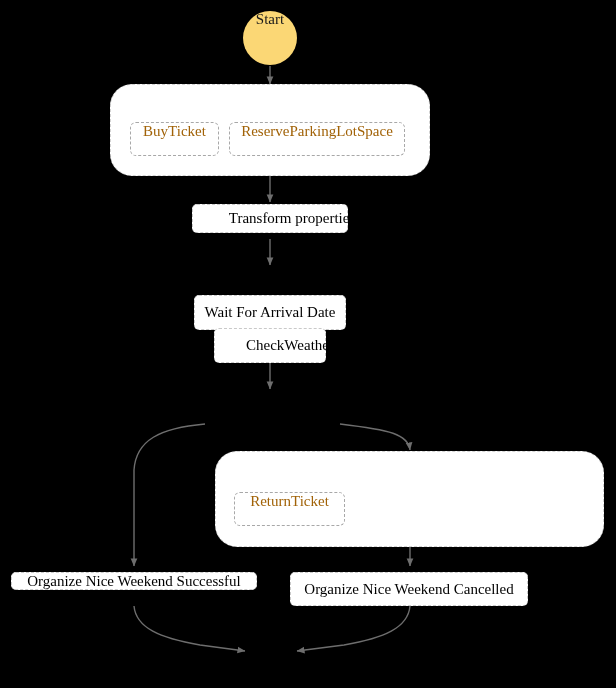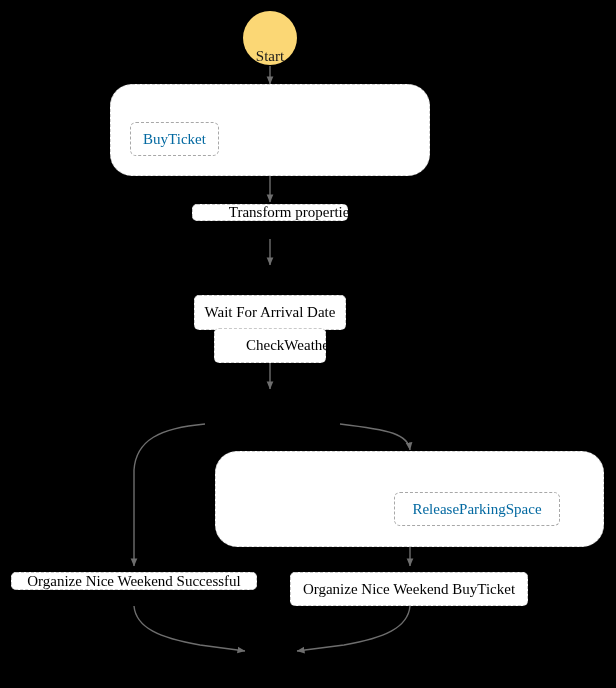--- a/index.html
+++ b/index.html
@@ -22,21 +22,21 @@
     width: 616px;
     height: 688px;
     pointer-events: none;
   }
   
   .terminal {
     position: absolute;
     background: #fbd775;
     border-radius: 50%;
     display: flex;
-    align-items: flex-end;
+    align-items: flex-start;
     justify-content: center;
     color: #1a1a1a;
     font-size: 15px;
     z-index: 5;
   }
   
   .task {
     position: absolute;
     background: #ffffff;
     border: 1px dashed #c9c9c9;
@@ -59,23 +59,22 @@
     box-sizing: border-box;
     z-index: 2;
   }
   
   .branch {
     position: absolute;
     background: #ffffff;
     border: 1px dashed #a8a8a8;
     border-radius: 6px;
     display: flex;
-    align-items: center;
     justify-content: center;
-    color: #0369a1;
+    color: #a16207;
     font-size: 15px;
     white-space: nowrap;
     box-sizing: border-box;
     z-index: 4;
   }
   .edge-line {
     fill: none;
     stroke: #6e6e6e;
     stroke-width: 1.4;
   }
@@ -139,41 +138,44 @@
   <div class="container" style="left:215px; top:451px; width:389px; height:96px;"></div>
 
   <div class="terminal" style="left:243px; top:11px; width:54px; height:54px;">
     <span>Start</span>
   </div>
 
   <div class="branch" style="left:130px; top:122px; width:89px; height:34px;">
     <span>BuyTicket</span>
   </div>
 
+  <div class="branch" style="left:229px; top:122px; width:176px; height:34px;">
+    <span>ReserveParkingLotSpace</span>
+  </div>
 
-  <div class="task" style="left:192px; top:204px; width:156px; height:17px;padding-left:44px;">
+  <div class="task" style="left:192px; top:204px; width:156px; height:29px;padding-left:44px;">
     <span>Transform properties</span>
   </div>
 
   <div class="task" style="left:194px; top:266px; width:152px; height:35px;margin-top:29px;">
     <span>Wait For Arrival Date</span>
   </div>
 
   <div class="task" style="left:214px; top:328px; width:112px; height:35px;padding-left:40px;">
     <span>CheckWeather</span>
   </div>
 
 
+  <div class="branch" style="left:234px; top:492px; width:111px; height:34px;">
+    <span>ReturnTicket</span>
+  </div>
 
-  <div class="branch" style="left:394px; top:492px; width:166px; height:34px;">
-    <span>ReleaseParkingSpace</span>
-  </div>
 
   <div class="task" style="left:11px; top:572px; width:246px; height:18px;">
     <span>Organize Nice Weekend Successful</span>
   </div>
 
   <div class="task" style="left:290px; top:572px; width:238px; height:34px;">
-    <span>Organize Nice Weekend BuyTicket</span>
+    <span>Organize Nice Weekend Cancelled</span>
   </div>
 
 
 </div>
 
 </body></html>

